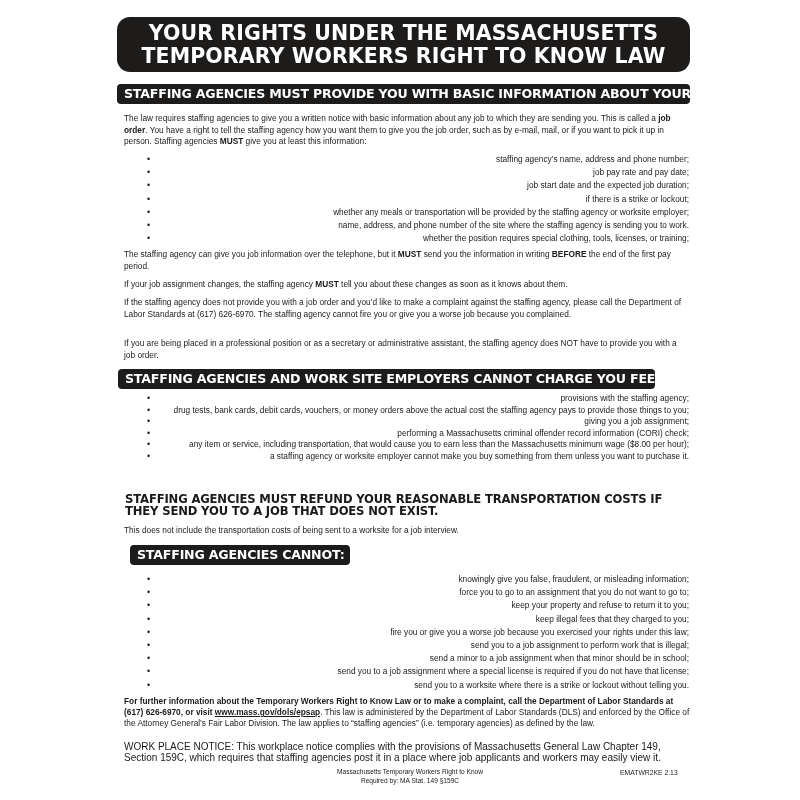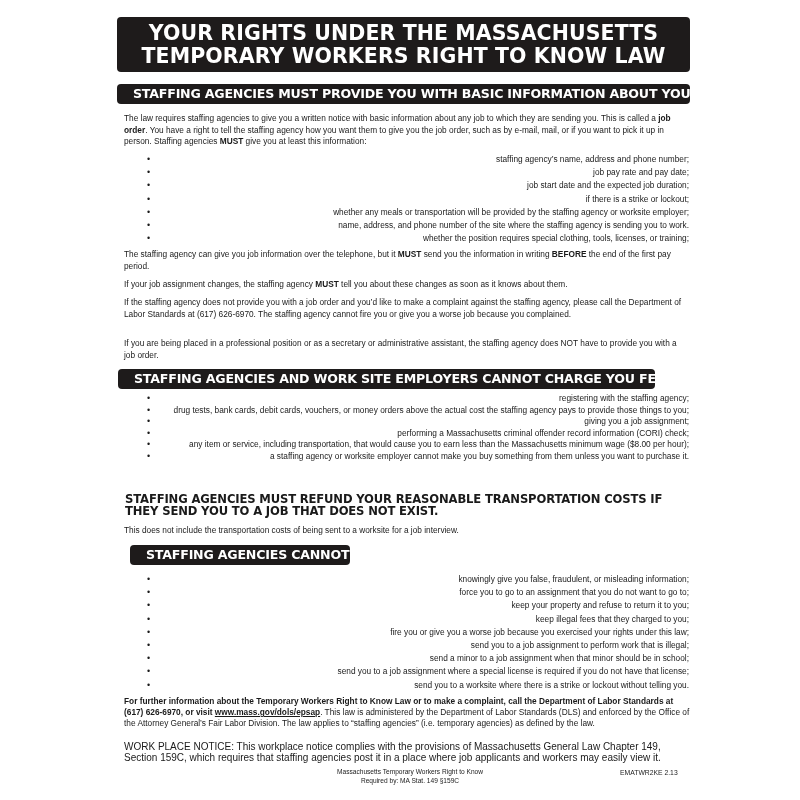--- a/index.html
+++ b/index.html
@@ -2,31 +2,31 @@
 <html><head>
 <meta charset="utf-8">
 <style>
   * { margin: 0; padding: 0; box-sizing: border-box; }
   html, body { width: 800px; height: 800px; background: #ffffff; overflow: hidden; }
   body { font-family: "Liberation Sans", sans-serif; color: #1a1a1a; position: relative; }
   .poster { position: absolute; left: 0; top: 0; width: 800px; height: 800px; background: #fff; }
 
   .title-banner {
     position: absolute; left: 117px; top: 17px; width: 573px; height: 55px;
-    background: #1e1b1b; border-radius: 4px; color: #fff;
+    background: #1e1b1b; border-radius: 13px; color: #fff;
     text-align: center; font-weight: bold; font-size: 20.5px; line-height: 23px;
     padding-top: 5px; letter-spacing: 0.1px;
     font-family: "DejaVu Sans", sans-serif;
   }
   .title-banner span { display: block; }
 
   .sec-banner {
     position: absolute; height: 20px; background: #1e1b1b; color: #fff;
     border-radius: 4px; font-weight: bold; font-size: 13px; line-height: 20px;
-    padding-left: 16px; white-space: nowrap;
+    padding-left: 7px; white-space: nowrap;
     font-family: "DejaVu Sans", sans-serif; letter-spacing: -0.2px;
   }
   #sec1 { left: 117px; top: 84px; width: 573px; font-size: 12.6px; }
   #sec2 { left: 118px; top: 369px; width: 537px; font-size: 12.6px; }
   #sec3 { left: 118px; top: 545px; width: 220px; font-size: 12.6px; margin-left: 12px; }
 
   .para {
     position: absolute; left: 124px; width: 566px;
     font-size: 8.3px; line-height: 11.6px; color: #1a1a1a;
   }
@@ -85,21 +85,21 @@
 
   <p class="para" style="top:279px;"><span>If your job assignment changes, the staffing agency </span><b>MUST</b><span> tell you about these changes as soon as it knows about them.</span></p>
 
   <p class="para" style="top:297px;">If the staffing agency does not provide you with a job order and you’d like to make a complaint against the staffing agency, please call the Department of Labor Standards at (617) 626-6970.  The staffing agency cannot fire you or give you a worse job because you complained.</p>
 
   <p class="para" style="top:338px;">If you are being placed in a professional position or as a secretary or administrative assistant, the staffing agency does NOT have to provide you with a job order.</p>
 
   <div id="sec2" class="sec-banner">STAFFING AGENCIES AND WORK SITE EMPLOYERS CANNOT CHARGE YOU FEES FOR:</div>
 
   <ul class="blist" style="top:393px;">
-    <li>registering with the staffing agency;</li>
+    <li>provisions with the staffing agency;</li>
     <li>drug tests, bank cards, debit cards, vouchers, or money orders above the actual cost the staffing agency pays to provide those things to you;</li>
     <li>giving you a job assignment;</li>
     <li>performing a Massachusetts criminal offender record information (CORI) check;</li>
     <li>any item or service, including transportation, that would cause you to earn less than the Massachusetts minimum wage ($8.00 per hour);</li>
     <li>a staffing agency or worksite employer cannot make you buy something from them unless you want to  purchase it.</li>
   </ul>
 
   <div class="bold-head" style="top:494px;">STAFFING AGENCIES MUST REFUND YOUR REASONABLE TRANSPORTATION COSTS IF THEY SEND YOU TO A JOB THAT DOES NOT EXIST.</div>
 
   <p class="para" style="top:525px;">This does not include the transportation costs of being sent to a worksite for a job interview.</p>

